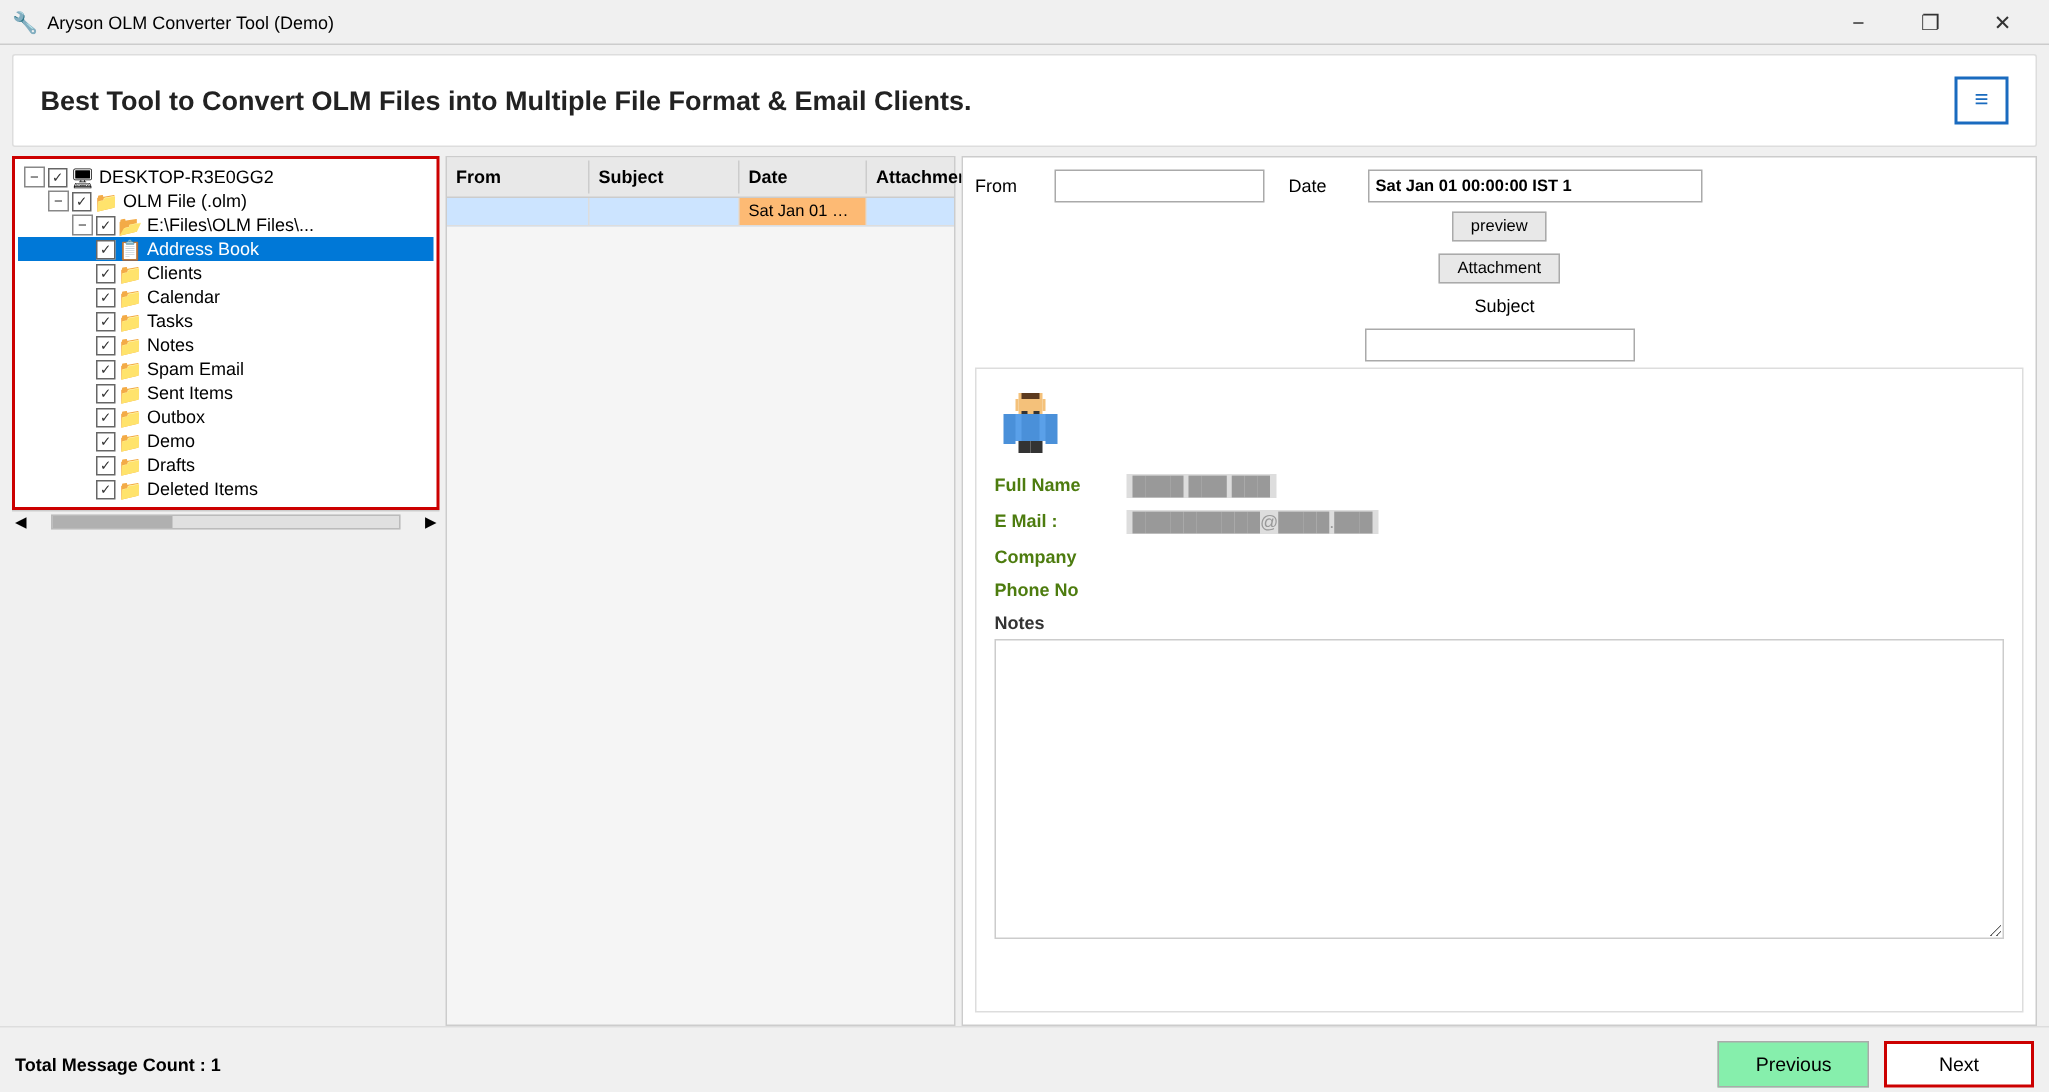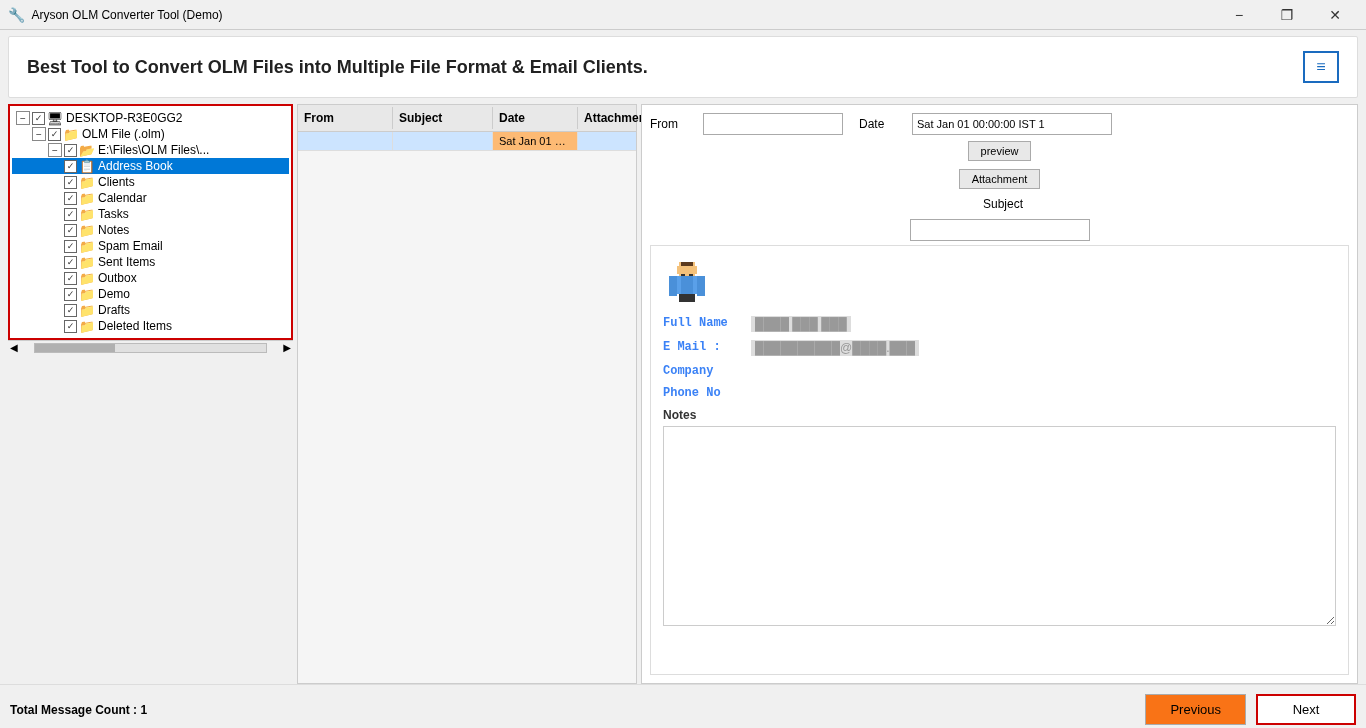--- a/index.html
+++ b/index.html
@@ -183,21 +183,21 @@
       align-items: center;
       gap: 8px;
       margin-bottom: 6px;
     }
     .field-label { font-size: 12px; font-weight: normal; min-width: 45px; }
     .field-input {
       height: 22px; border: 1px solid #aaa; padding: 2px 4px;
       font-size: 11px; background: white;
     }
     .from-input { width: 140px; }
-    .date-input { width: 200px; }
+    .date-input { width: 223px; font-weight: bold; }
     .subject-input { width: 180px; }
 
     .preview-btn {
       border: 1px solid #aaa; background: #e8e8e8;
       padding: 3px 12px; cursor: pointer; font-size: 11px;
     }
     .attachment-btn {
       border: 1px solid #aaa; background: #e8e8e8;
       padding: 3px 12px; cursor: pointer; font-size: 11px;
     }
@@ -215,22 +215,21 @@
     .contact-field-row {
       display: flex;
       align-items: flex-start;
       margin-bottom: 8px;
       gap: 8px;
     }
     .contact-field-label {
       min-width: 80px;
       font-size: 12px;
       font-weight: bold;
-      color: #3b82f6;
-      font-family: Liberation Mono, monospace;
+      color: #4d7c0f;
     }
     .contact-field-value {
       font-size: 12px;
       color: #666;
     }
     .notes-section {
       margin-top: 4px;
     }
     .notes-label {
       font-size: 12px; font-weight: bold; color: #333; margin-bottom: 4px;
@@ -248,21 +247,21 @@
       align-items: center;
       justify-content: space-between;
       padding: 6px 10px;
       background: #f0f0f0;
       border-top: 1px solid #ddd;
       height: 50px;
     }
     .total-count { font-size: 12px; font-weight: bold; }
     .nav-buttons { display: flex; gap: 10px; }
     .prev-btn {
-      border: 1px solid #aaa; background: #f97316;
+      border: 1px solid #aaa; background: #86efac;
       padding: 6px 24px; cursor: pointer; font-size: 13px;
       min-width: 100px;
     }
     .next-btn {
       border: 2px solid #cc0000; background: white;
       padding: 6px 24px; cursor: pointer; font-size: 13px;
       min-width: 100px; color: #000;
     }
 
     .second-row {

